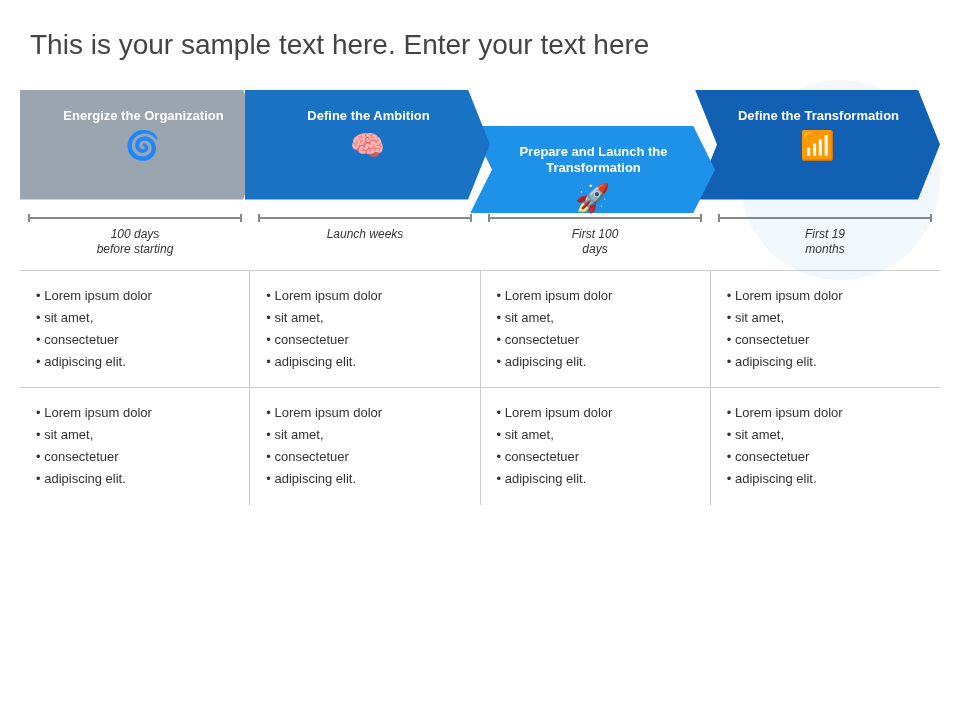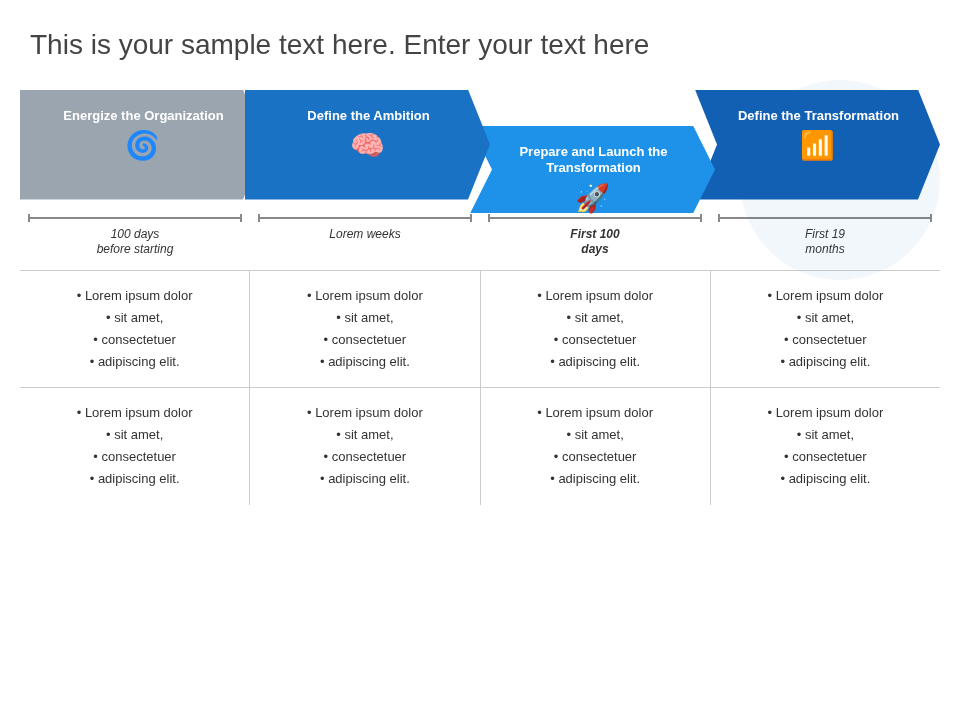--- a/index.html
+++ b/index.html
@@ -135,21 +135,20 @@
       font-weight: 400;
     }
 
     
     .content-area {
       display: flex;
       padding: 0 20px;
       margin-top: 6px;
       flex-direction: column;
       gap: 0;
-      text-align: center;
     }
 
     .content-row {
       display: flex;
       border-top: 1px solid #cccccc;
     }
 
     .content-cell {
       flex: 1;
       padding: 14px 16px 14px 16px;
@@ -231,30 +230,30 @@
       <div class="timeline-label" style="white-space:pre-line;">100 days
 before starting</div>
     </div>
 
     <div class="timeline-item">
       <div class="timeline-line">
         <div class="tl-tick"></div>
         <div class="tl-dash"></div>
         <div class="tl-tick"></div>
       </div>
-      <div class="timeline-label">Lorem weeks</div>
+      <div class="timeline-label">Launch weeks</div>
     </div>
 
     <div class="timeline-item">
       <div class="timeline-line">
         <div class="tl-tick"></div>
         <div class="tl-dash"></div>
         <div class="tl-tick"></div>
       </div>
-      <div class="timeline-label" style="white-space:pre-line;font-weight:bold;">First 100
+      <div class="timeline-label" style="white-space:pre-line;">First 100
 days</div>
     </div>
 
     <div class="timeline-item">
       <div class="timeline-line">
         <div class="tl-tick"></div>
         <div class="tl-dash"></div>
         <div class="tl-tick"></div>
       </div>
       <div class="timeline-label" style="white-space:pre-line;">First 19

